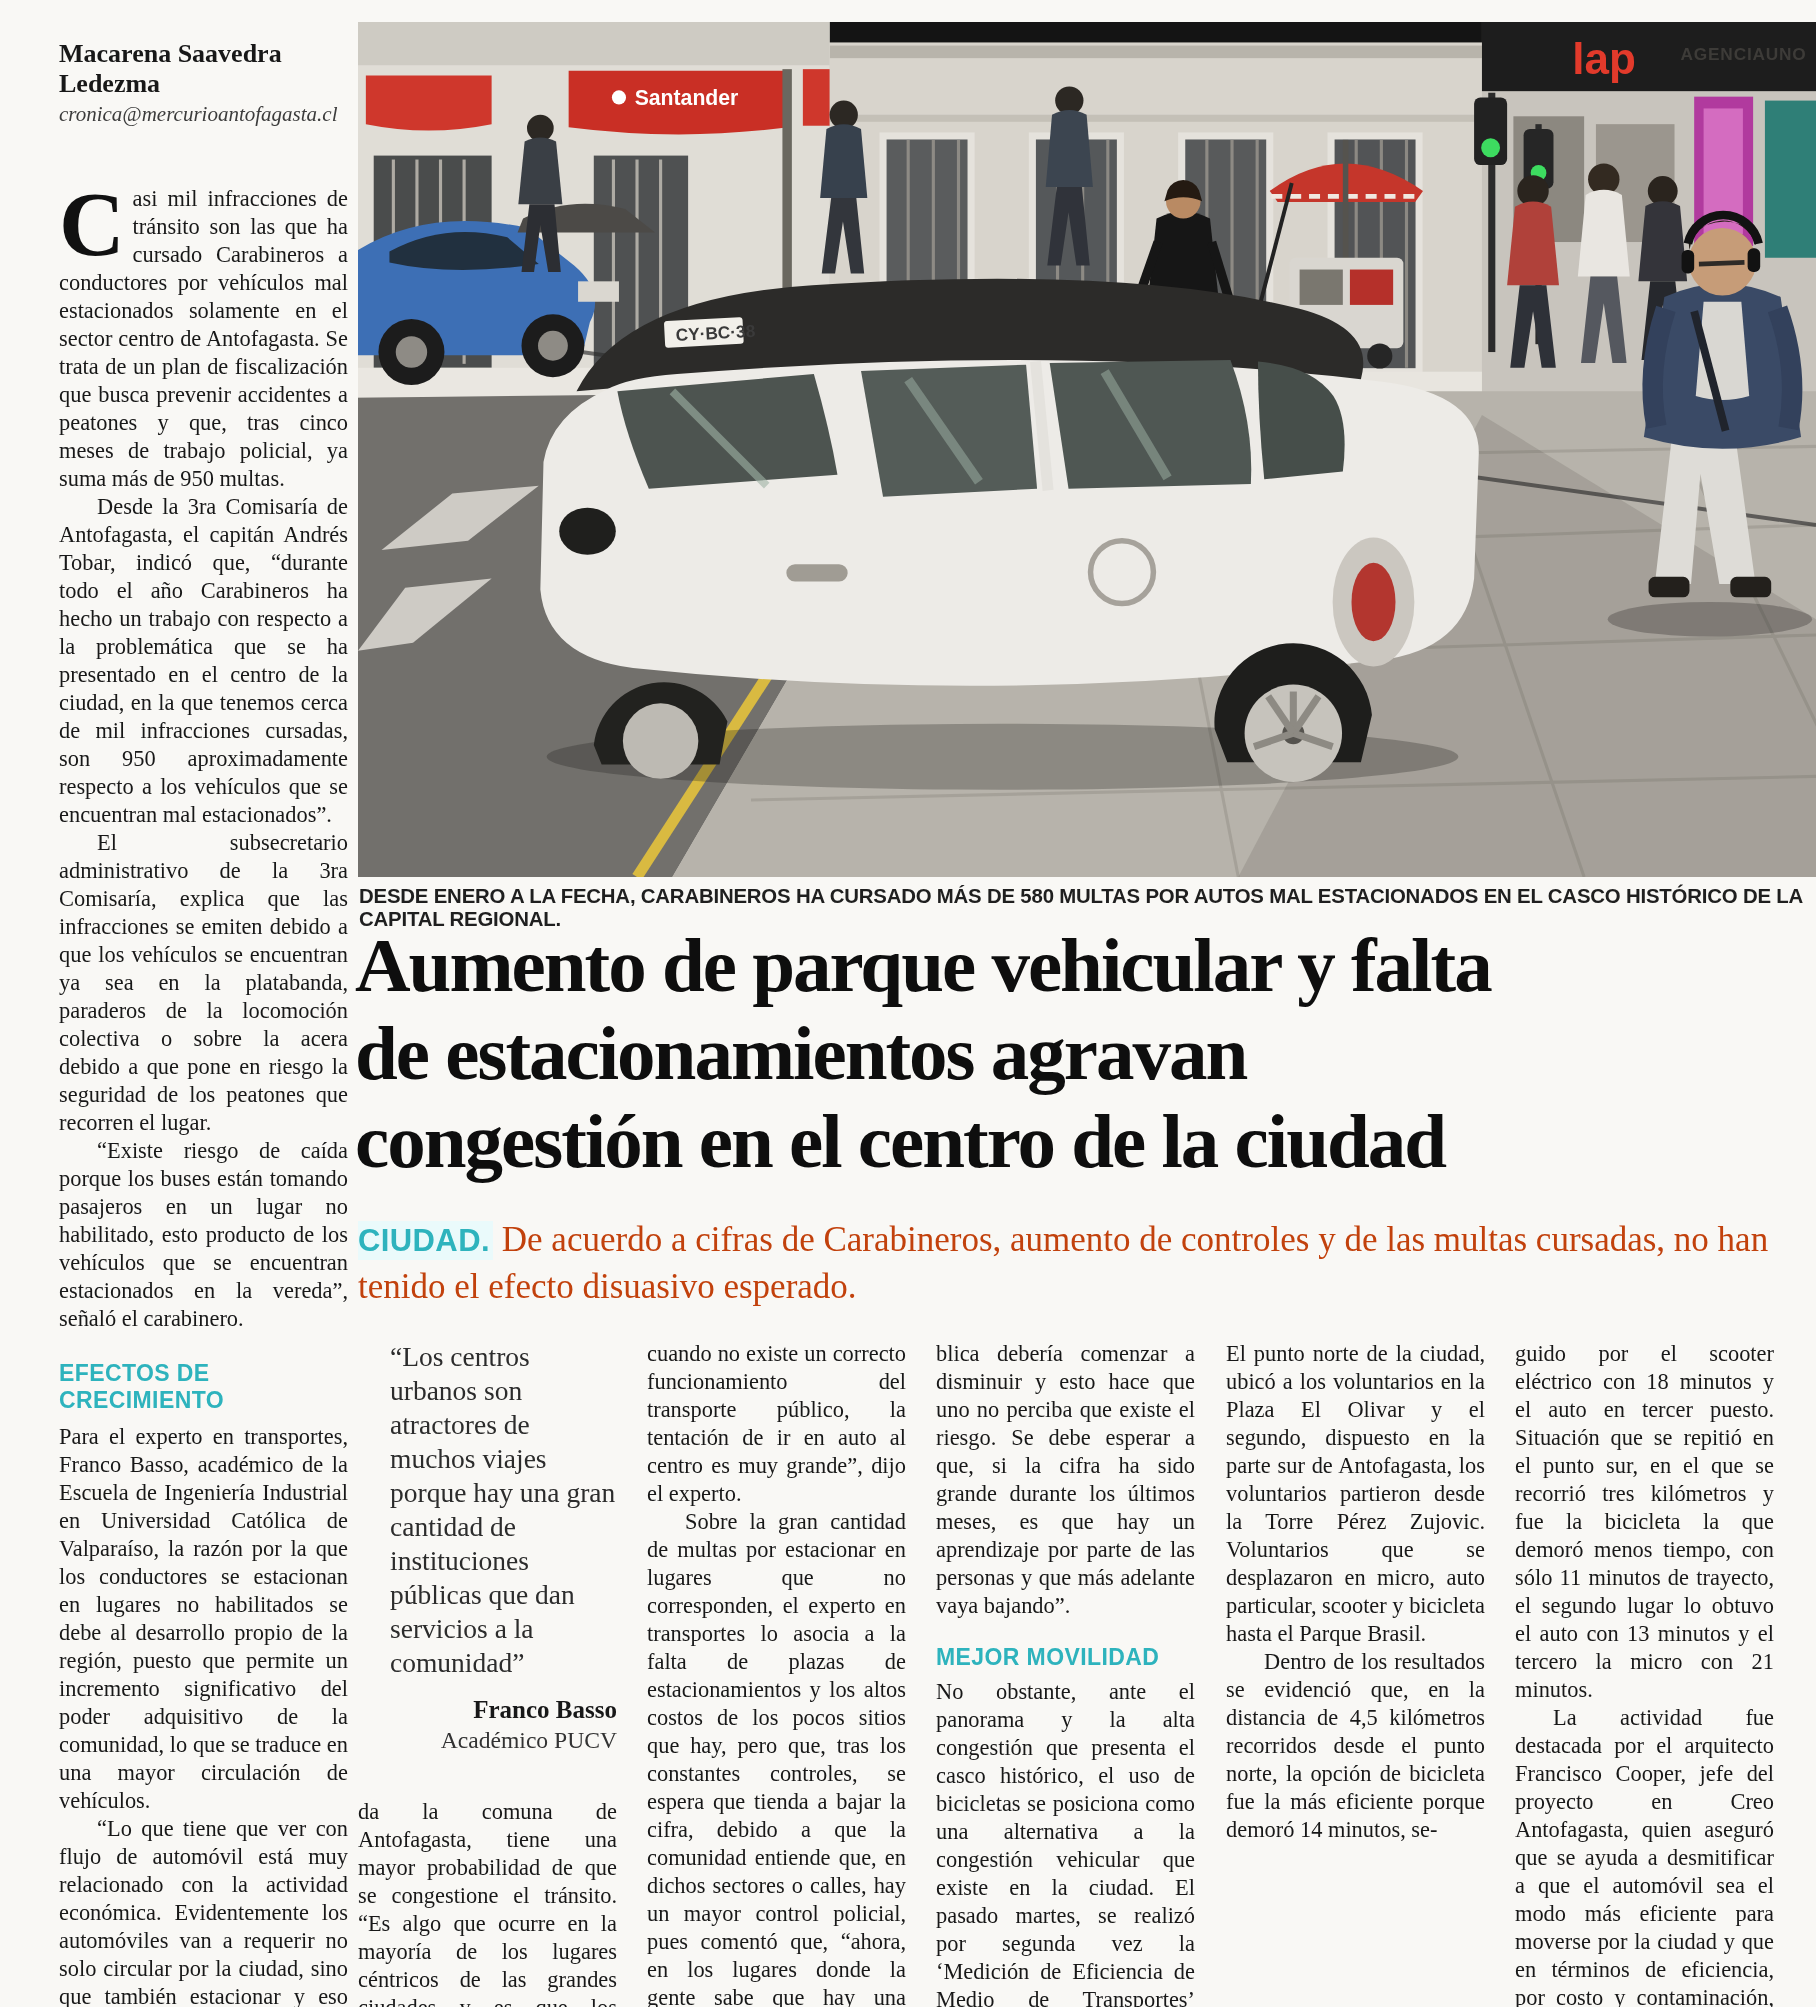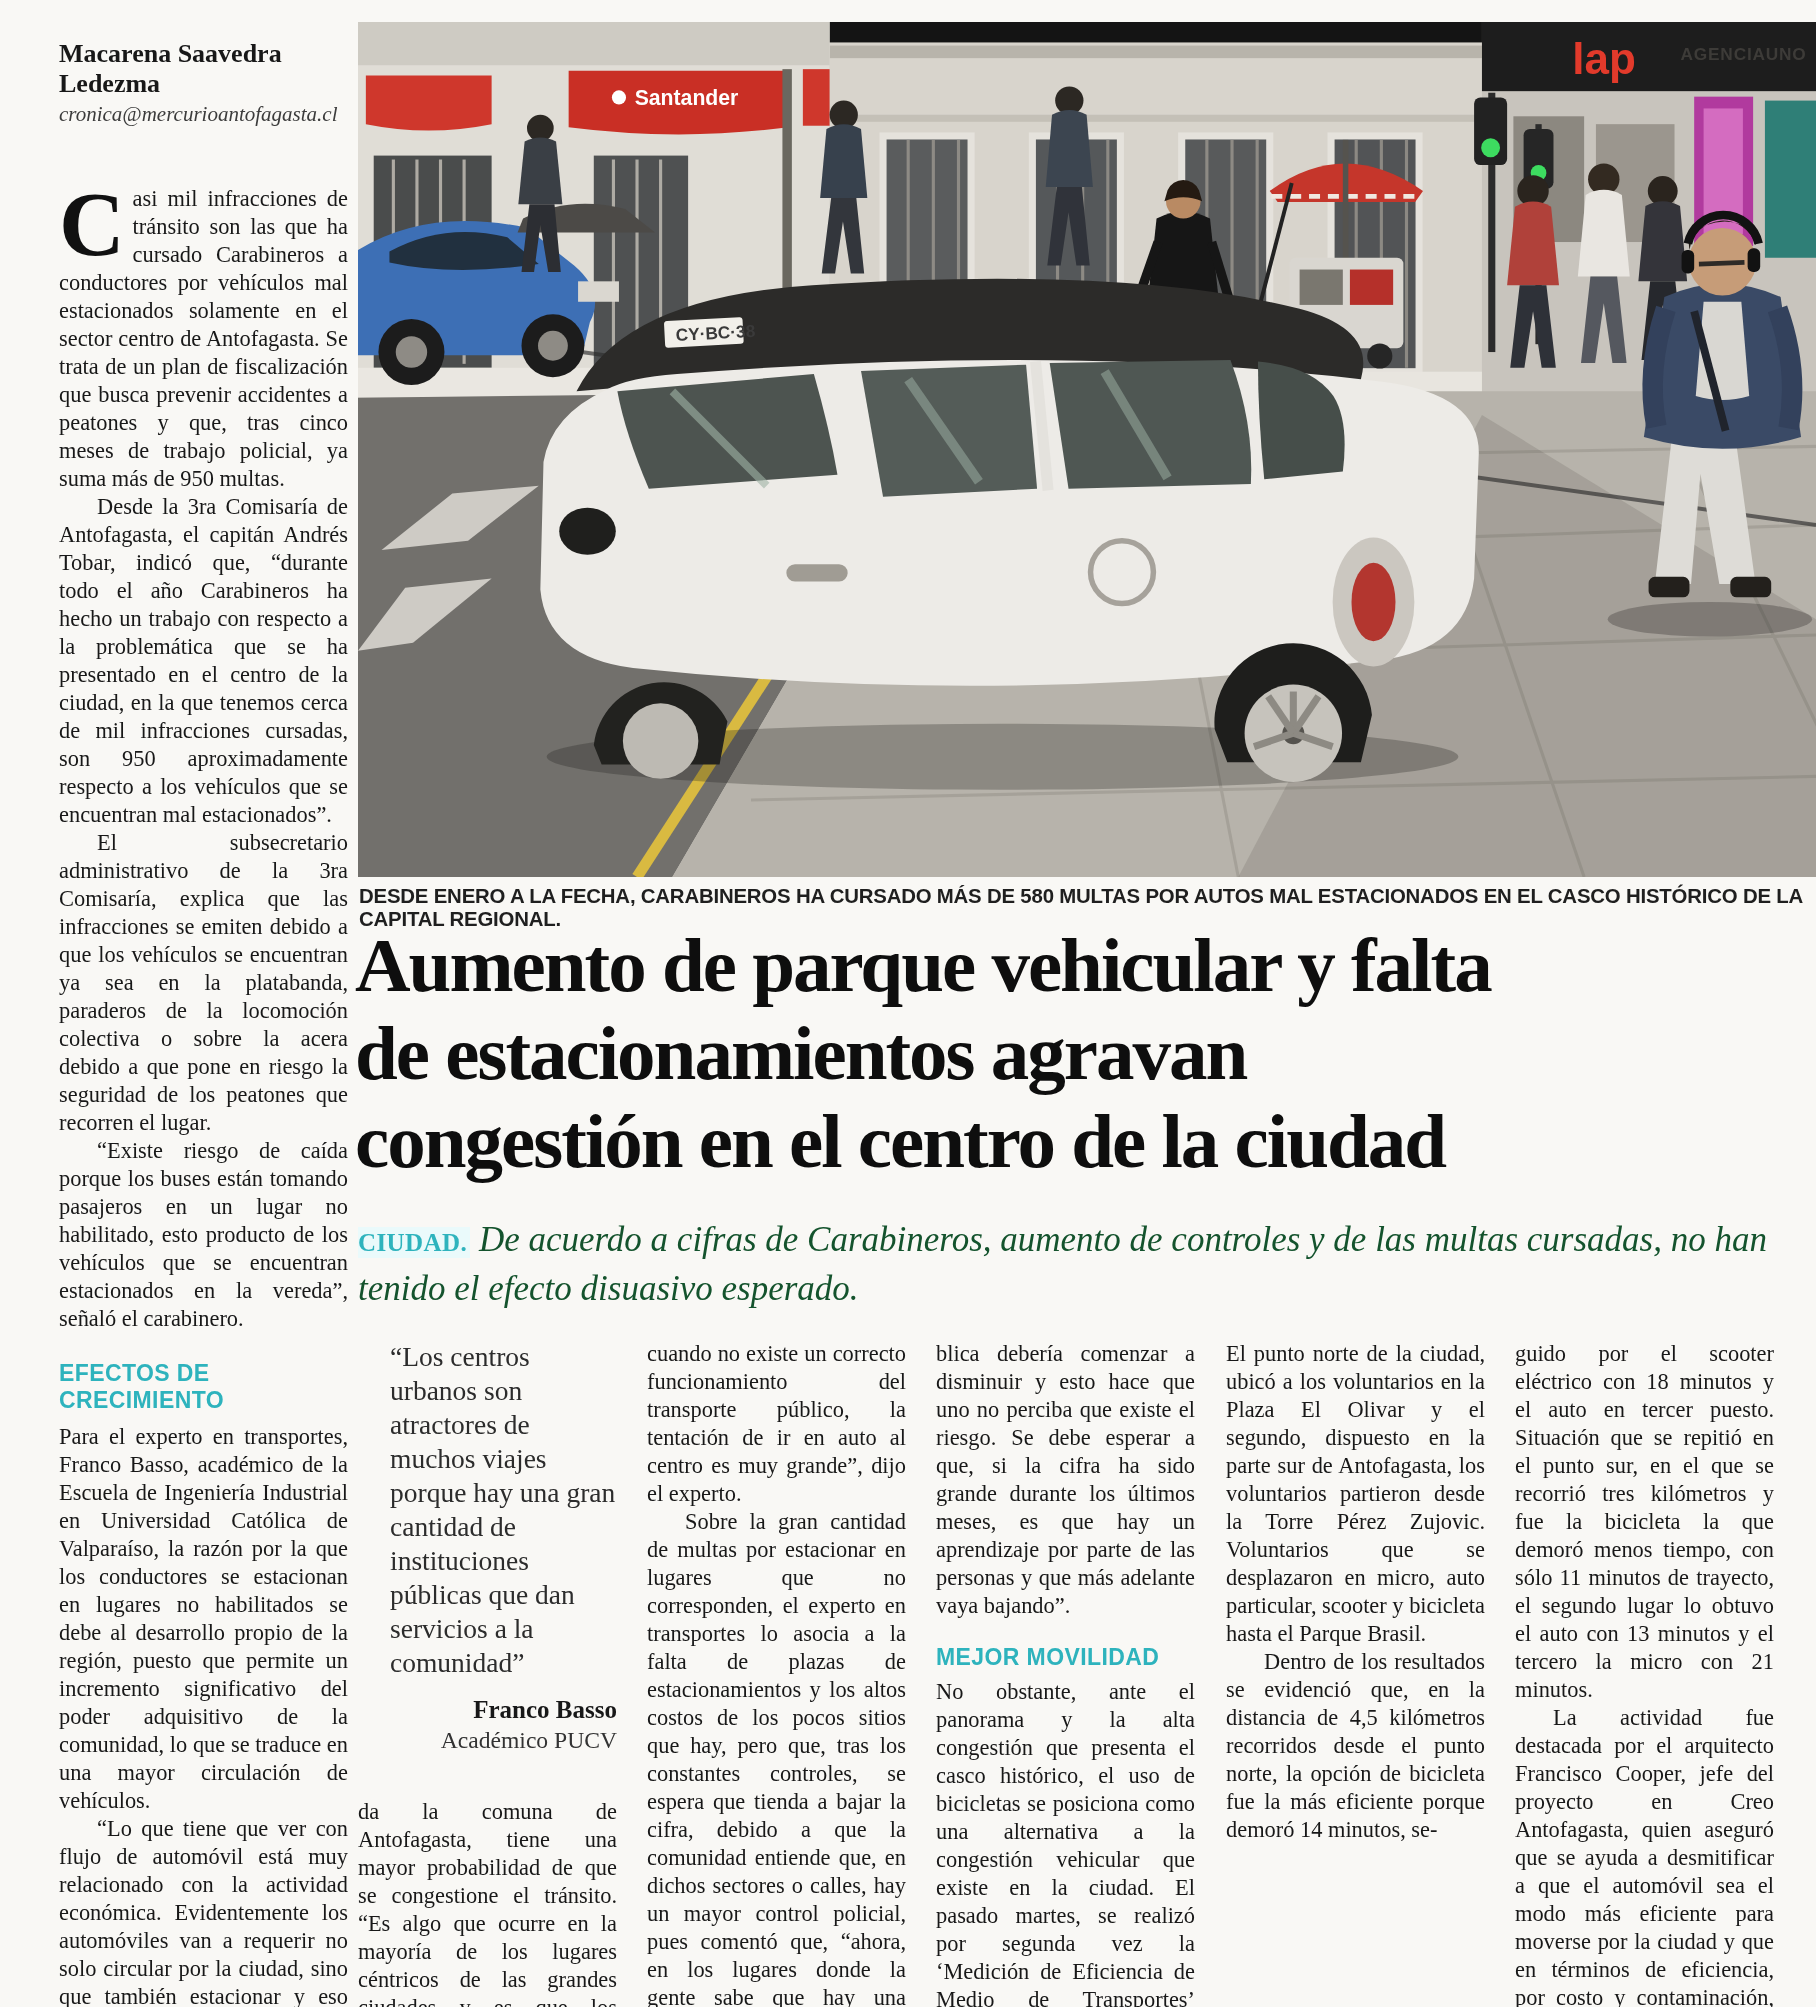--- a/index.html
+++ b/index.html
@@ -22,23 +22,23 @@
   .photo svg{display:block;width:100%;height:100%;}
   .photo-credit{position:absolute;top:22px;right:9.4px;font-family:"Liberation Sans","DejaVu Sans",sans-serif;
                 font-weight:bold;font-size:17.3px;color:#3d3b38;letter-spacing:0.8px;}
   .caption{position:absolute;left:359px;top:885px;width:1447px;
            font-family:"Liberation Sans","DejaVu Sans",sans-serif;font-weight:bold;
            font-size:20.4px;color:#1f1f1f;letter-spacing:-0.2px;}
   
   .headline{position:absolute;left:355px;top:921px;width:1462px;font-weight:bold;color:#0e0e0e;
             font-size:77px;line-height:88px;letter-spacing:-2px;white-space:nowrap;}
   .kicker{position:absolute;left:358px;top:1217px;width:1454px;font-size:35px;line-height:46px;}
-  .kicker .klabel{font-family:Liberation Serif, serif;font-weight:bold;
-                  font-size:25px;color:#2eb3bd;letter-spacing:0.4px;background:#eafafb;padding:1.6px 3.1px 1.6px 0;}
-  .kicker .ktext{font-style:italic;color:#14532d;}
+  .kicker .klabel{font-family:Liberation Sans, sans-serif;font-weight:bold;
+                  font-size:31px;color:#2eb3bd;letter-spacing:0.4px;background:#eafafb;padding:1.6px 3.1px 1.6px 0;}
+  .kicker .ktext{color:#c2410c;}
   
   .col{position:absolute;top:1340px;width:259px;}
   .c2{left:358px;} .c3{left:647px;} .c4{left:936px;} .c5{left:1226px;} .c6{left:1515px;}
   .pullquote{font-size:27.5px;line-height:34px;color:#2c2c2c;text-align:left;margin-left:32px;}
   .pq-author{font-weight:bold;font-size:25px;text-align:right;margin-top:16px;}
   .pq-role{font-size:23.6px;text-align:right;color:#333;margin-top:3.1px;}
   .pq-gap{height:44px;}
   .mid-head{margin:23.6px 0 7.9px 0;}
 </style>
 </head>

